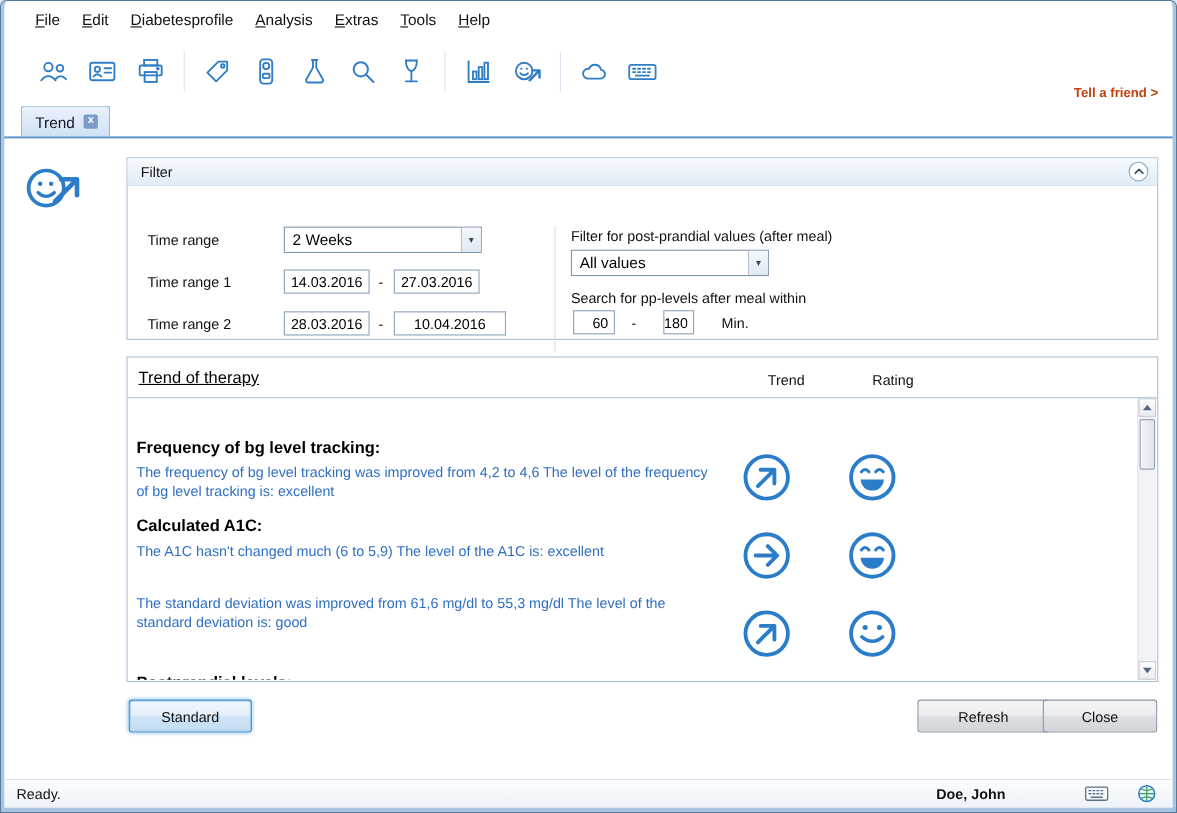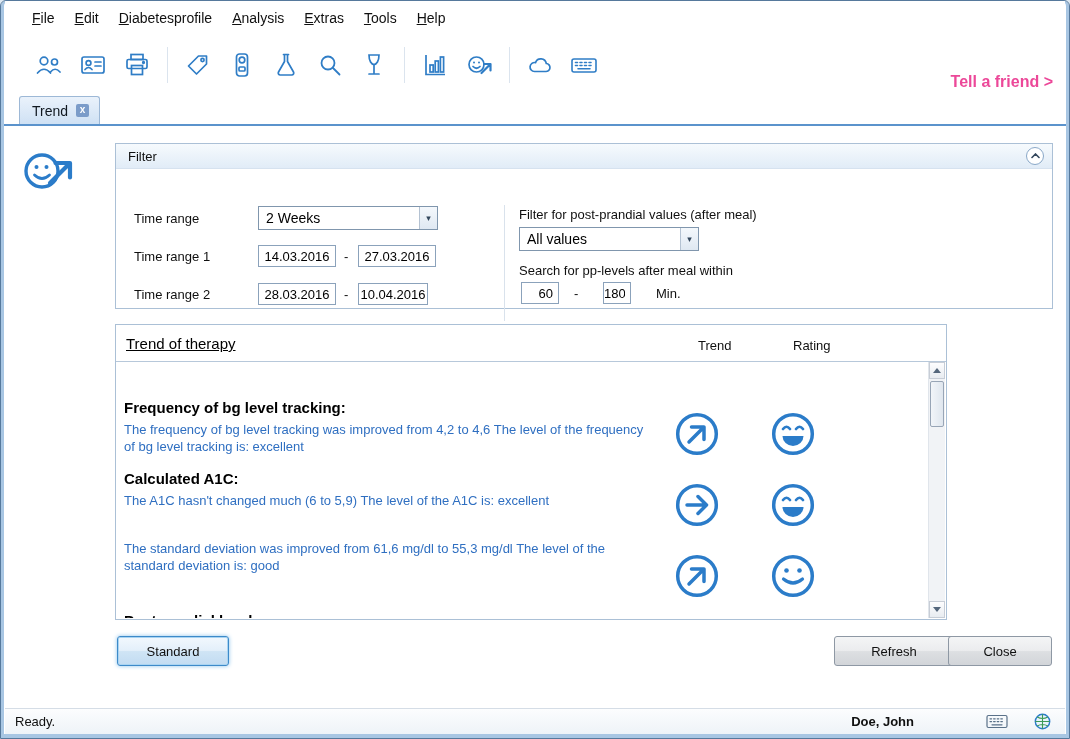--- a/index.html
+++ b/index.html
@@ -33,21 +33,21 @@
   .wbtn.closeb svg{display:block}
   
   .menubar{height:34px;flex:0 0 auto;display:flex;align-items:center;background:#fff;padding-left:18px;gap:2px;}
   .menu-item{display:inline-block;font-size:14px;color:#101010;padding:4px 9px;border-radius:3px;}
   .menu-item::first-letter{text-decoration:underline;}
   
   .toolbar{height:60px;flex:0 0 auto;display:flex;align-items:center;background:#fff;padding-left:22px;position:relative;}
   .tbtn{width:44px;height:40px;display:flex;align-items:center;justify-content:center;border-radius:3px;}
   .tbtn svg{display:block}
   .tsep{width:1px;height:36px;background:#dbe4ee;margin:0 8px;}
-  .tellafriend{position:absolute;right:12px;bottom:4px;font-size:16px;font-weight:bold;color:#ec4899;}
+  .tellafriend{position:absolute;right:12px;bottom:4px;font-size:12px;font-weight:bold;color:#c2410c;}
   
   .tabstrip{height:29px;flex:0 0 auto;background:#fff;display:flex;align-items:flex-end;padding-left:14px;}
   .tab{height:28px;display:flex;align-items:center;gap:8px;padding:0 10px 0 12px;
     background:linear-gradient(180deg,#eaf2fb,#cfe1f4);border:1px solid #9db8d6;border-bottom:none;
     border-radius:3px 3px 0 0;font-size:14px;color:#101820;}
   .tab-close{width:13px;height:13px;background:#7b9cc9;border-radius:2px;color:#fff;font-size:10px;
     line-height:12px;text-align:center;font-weight:bold;}
   .blue-line{height:2px;flex:0 0 auto;background:#5b93cc;margin:0 -1px;}
   
   .content{flex:1 1 auto;position:relative;background:#fff;}
@@ -64,21 +64,21 @@
   .combo{position:absolute;height:24px;background:#fff;border:1px solid #8096ad;display:flex;align-items:center;gap:43px;}
   .combo-text{flex:1;padding-left:7px;font-size:14px;color:#000;white-space:nowrap;overflow:hidden;}
   .combo-btn{width:18px;height:100%;border-left:1px solid #b4c2d2;
     background:linear-gradient(180deg,#f4f8fc,#dfe8f2);display:flex;align-items:center;justify-content:center;
     font-size:9px;color:#33475c;}
   .edit{position:absolute;height:22px;border:1px solid #8ba2bb;background:#fff;font-family:"Liberation Sans",sans-serif;
     font-size:13px;color:#000;text-align:center;}
   .edit.num{text-align:right;padding-right:5px;}
   .v-div{position:absolute;left:388px;top:36px;width:1px;height:116px;background:#d9e2ec;}
   
-  .trend-panel{left:110px;top:198px;width:832px;height:296px;}
+  .trend-panel{left:110px;top:198px;width:938px;height:296px;}
   .trend-title{position:absolute;left:10px;top:10px;font-size:15px;color:#000;text-decoration:underline;}
   .col-label{position:absolute;top:13px;font-size:13px;color:#101010;}
   .col-trend{left:582px;} .col-rating{left:677px;}
   .t-hr{position:absolute;left:0;right:0;top:36px;height:1px;background:#b7c8da;}
   .t-rows{position:absolute;left:0;top:37px;right:18px;bottom:1px;overflow:hidden;padding:36px 0 0 8px;}
   .t-row{display:grid;grid-template-columns:537px 72px 120px;min-height:71px;}
   .t-text{align-self:start;}
   .t-row h3{font-size:15px;color:#000;font-weight:bold;line-height:20px;margin-bottom:3px;}
   .t-row p{font-size:13px;line-height:17px;color:#2f6fc1;max-width:520px;}
   .icon-cell{align-self:center;justify-self:center;display:flex;align-items:center;justify-content:center;}
@@ -251,21 +251,21 @@
         </div>
 
         <span class="f-label" style="left:18px;top:80px;">Time range 1</span>
         <input class="edit" style="left: 142px; top: 76px; width: 78px;" value="14.03.2016">
         <span class="f-label" style="left:228px;top:80px;">-</span>
         <input class="edit" style="left: 242px; top: 76px; width: 78px;" value="27.03.2016">
 
         <span class="f-label" style="left:18px;top:118px;">Time range 2</span>
         <input class="edit" style="left: 142px; top: 114px; width: 78px;" value="28.03.2016">
         <span class="f-label" style="left:228px;top:118px;">-</span>
-        <input class="edit" style="left: 242px; top: 114px; width: 70px;" value="10.04.2016">
+        <input class="edit" style="left: 242px; top: 114px; width: 102px;" value="10.04.2016">
 
         <div class="v-div"></div>
 
         <span class="f-label" style="left:403px;top:38px;">Filter for post-prandial values (after meal)</span>
         <div class="combo" style="left:403px;top:58px;width:180px;">
           <span class="combo-text">All values</span>
           <span class="combo-btn">▾</span>
         </div>
         <span class="f-label" style="left:403px;top:94px;">Search for pp-levels after meal within</span>
         <input class="edit num" style="left: 405px; top: 113px; width: 38px;" value="60">

